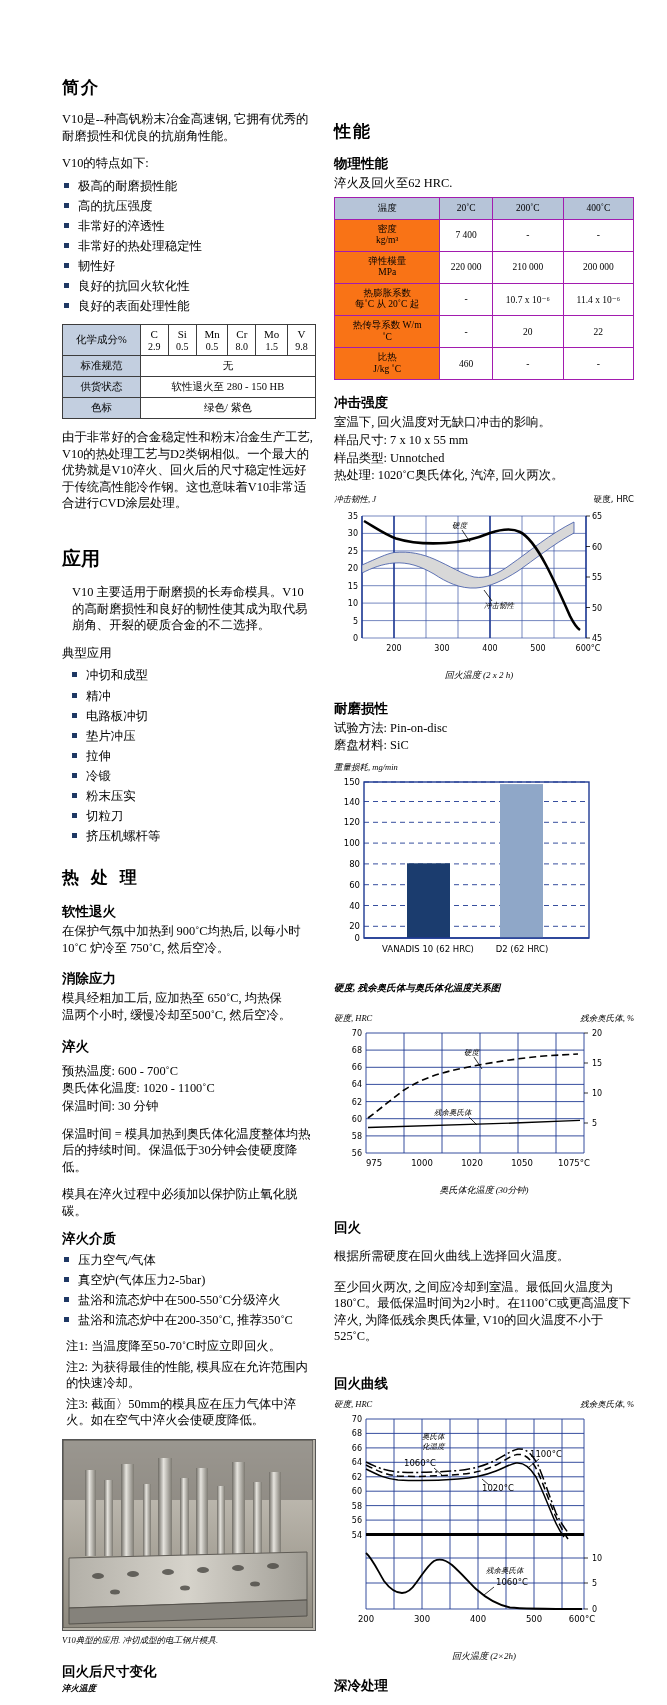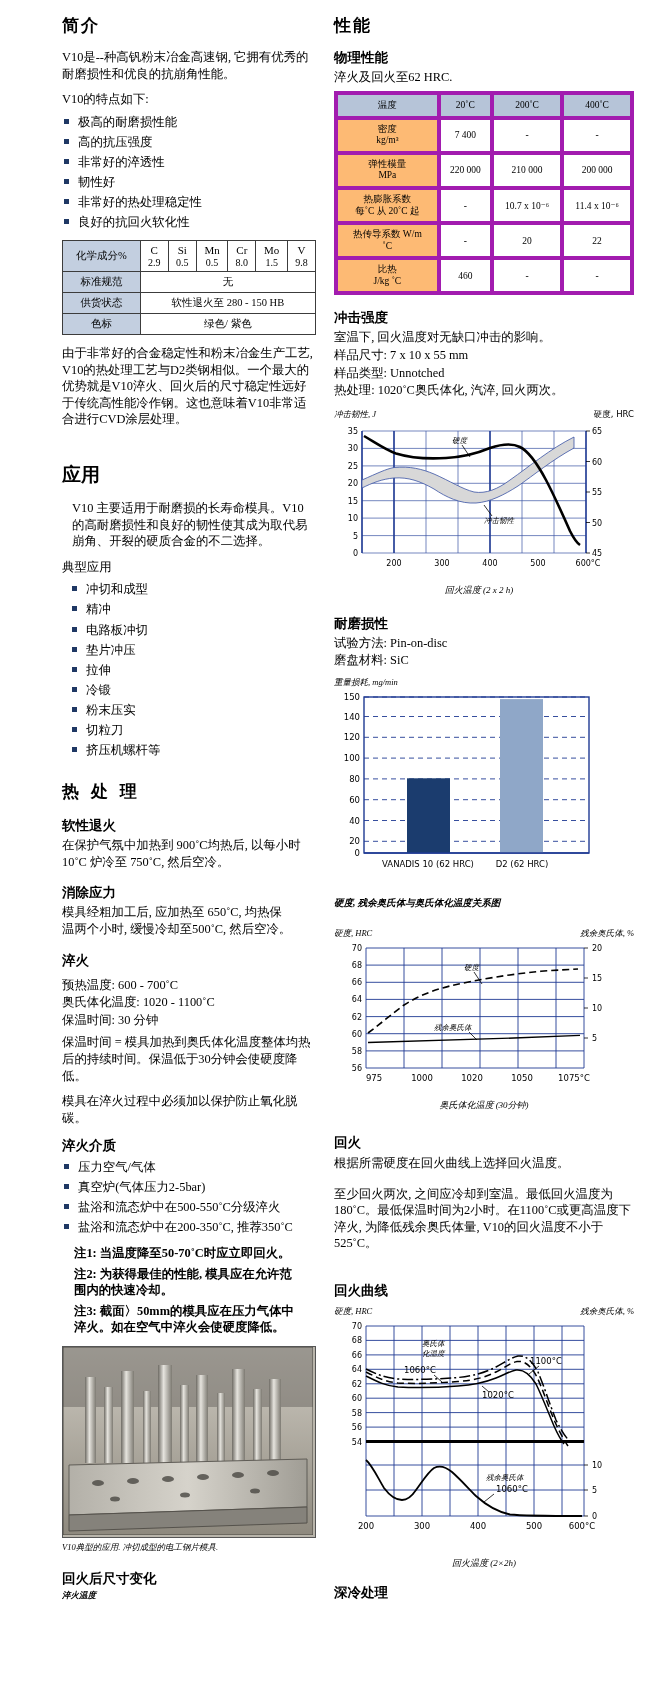--- a/index.html
+++ b/index.html
@@ -7,40 +7,40 @@
     width:667px;
     background:#ffffff;
     font-family:"Liberation Serif","DejaVu Serif",serif;
     color:#000;
   }
   .page{
     position:relative;
     width:566px;
     min-height:1705px;
     box-sizing:border-box;
-    padding:10px 20px 0 20px;
+    padding:10px 20px 8px 20px;
     display:flex;
     gap:18px;
-    align-items:flex-start;
+    align-items:flex-end;
   }
   .col{width:296px;flex:0 0 296px;}
   .colL{padding-left:42px;box-sizing:border-box;width:296px;}
   .colR{width:300px;flex:0 0 300px;}
 
   h1.section{
     font-family:"DejaVu Sans","Liberation Sans",sans-serif;
     font-size:17px;font-weight:bold;margin:4px 0 12px 0;letter-spacing:2px;
   }
   h2.sub{
     font-family:"DejaVu Sans","Liberation Sans",sans-serif;
     font-size:13.5px;font-weight:bold;margin:14px 0 2px 0;
   }
   h2.sub.tight{margin-top:10px;}
   p.body{
-    font-size:12.4px;line-height:1.34;margin:3px 0 9px 0;
+    font-size:12.4px;line-height:1.34;margin:11px 0 9px 0;
     font-family:"Liberation Serif","DejaVu Serif",serif;
   }
   p.body.ind{margin-left:10px;}
   p.tight{margin:1px 0 1px 0;}
   ul.bul{list-style:none;margin:2px 0 8px 0;padding:0;}
   ul.bul li{
     position:relative;padding-left:16px;font-size:12.4px;line-height:1.62;
   }
   ul.bul li:before{
     content:"";position:absolute;left:2px;top:7px;width:5px;height:5px;
@@ -55,61 +55,62 @@
      border:1px solid #3c3c3c;padding:3px 4px;text-align:center;vertical-align:middle;
   }
   .lblcell{background:#c3cfe0;font-weight:normal;font-size:10.5px;white-space:nowrap;}
   .chem-el{line-height:1.12;}
   .chem-el b{font-weight:normal;display:block;font-size:11px;}
   .chem-el span{display:block;font-size:10px;}
   td.left{text-align:left;padding-left:8px;}
 
   
   table.phys{border-collapse:collapse;width:100%;margin:5px 0 8px 0;font-size:9.5px;}
-  table.phys td{border:4px solid #a21caf;padding:4px 3px;text-align:center;vertical-align:middle;}
+  table.phys td{border:1px solid #a21caf;padding:4px 3px;text-align:center;vertical-align:middle;}
   table.phys td.hdr{background:#b6c4d8;font-weight:normal;}
-  table.phys td.rowlbl{background:#fdba74;line-height:1.22;font-family:Liberation Serif, serif;}
+  table.phys td.rowlbl{background:#f97316;line-height:1.22;font-family:Liberation Serif, serif;}
 
   
   .chartwrap{margin:6px 0 4px 0;}
   .axcap{font-size:8.5px;font-style:italic;}
   .axcap.sans{font-family:"DejaVu Sans","Liberation Sans",sans-serif;font-style:normal;}
   .caprow{display:flex;justify-content:space-between;font-size:8.5px;margin-bottom:2px;}
   .xcap{text-align:center;font-size:9px;margin-top:1px;font-style:italic;}
   .chart-title{font-size:9.5px;font-style:italic;font-weight:bold;margin:14px 0 10px 0;}
 
   
   .photo{width:252px;height:190px;margin:10px 0 4px 0;border:1px solid #555;
          background:#b9b5ab;position:relative;overflow:hidden;}
   .photo-cap{font-size:8.5px;margin:2px 0 14px 0;font-style:italic;}
 
-  .footnote{font-size:12.4px;line-height:1.34;margin:4px 12px;font-weight:bold;}
+  .footnote{font-size:12.4px;line-height:1.34;margin:4px 4px;}
   .bottomhead{font-family:"DejaVu Sans","Liberation Sans",sans-serif;
               font-size:13.5px;font-weight:bold;margin:16px 0 2px 0;}
   .tinyital{font-size:8.5px;font-style:italic;margin:2px 0;font-weight:bold;}
   svg text{font-family:"DejaVu Sans","Liberation Sans",sans-serif;}
 </style>
 </head>
 <body>
 
 <div class="page">
 
   <div class="col colL">
 
     <h1 class="section">简介</h1>
     <p class="body">V10是--种高钒粉末冶金高速钢, 它拥有优秀的耐磨损性和优良的抗崩角性能。</p>
     <p class="body" style="margin-bottom:4px">V10的特点如下:</p>
 
     <ul class="bul">
       <li>极高的耐磨损性能</li>
       <li>高的抗压强度</li>
       <li>非常好的淬透性</li>
+      <li>非常好的热处理稳定性</li>
       <li>韧性好</li>
-      <li>非常好的热处理稳定性</li>
       <li>良好的抗回火软化性</li>
+      <li>良好的表面处理性能</li>
     </ul>
 
     <table class="tbl">
       <tbody>
           <tr>
         <td class="lblcell">化学成分%</td>
         <td class="chem-el">
           <b>C</b>
           <span>2.9</span>
         </td>

